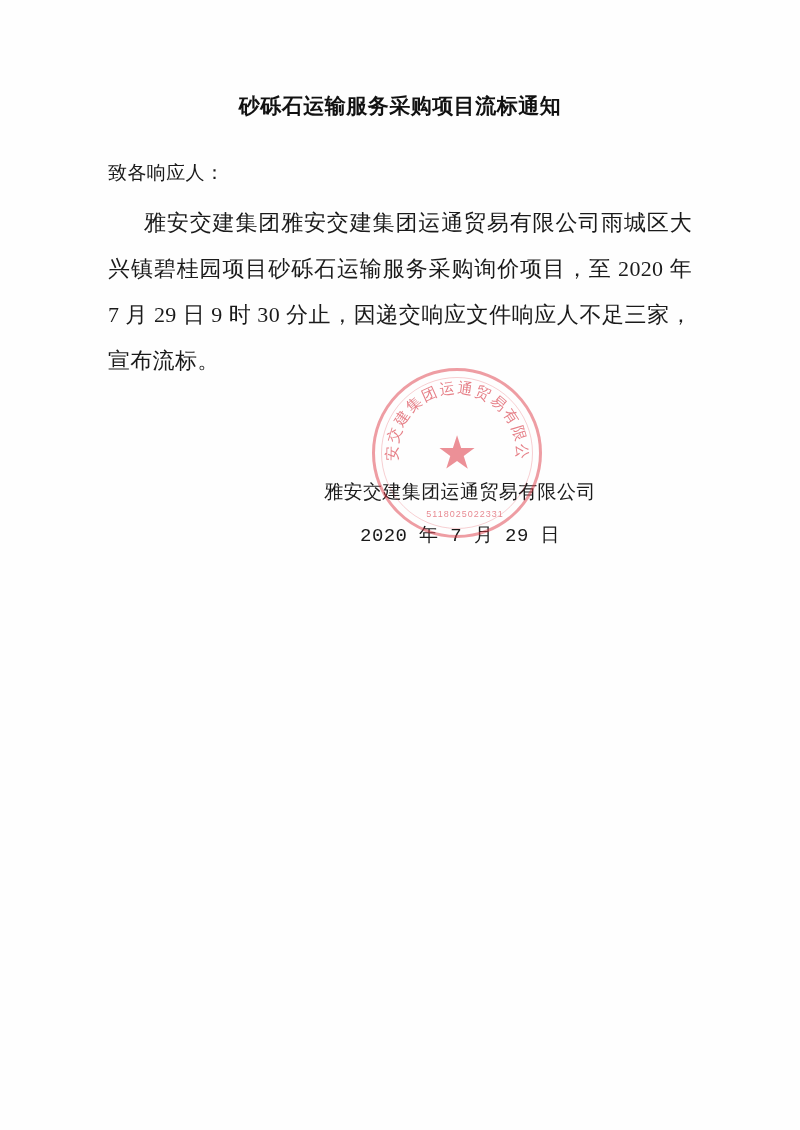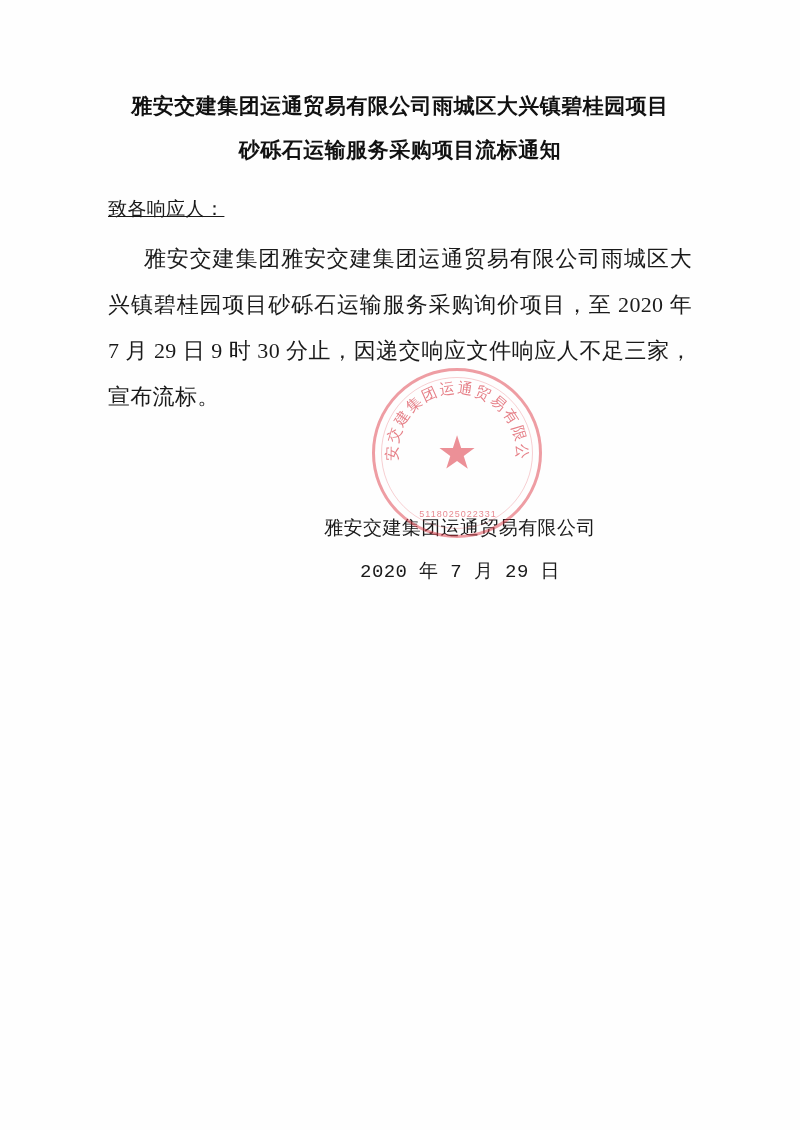--- a/index.html
+++ b/index.html
@@ -34,25 +34,24 @@
     font-weight: bold;
     font-size: 21px;
     line-height: 44px;
     letter-spacing: 0.5px;
     color: #111;
   }
   .title-line-1 { display: block; }
   .title-line-2 { display: block; }
 
   .salutation {
-    margin-top: 20px;
+    margin-top: 28px;
     font-size: 19px;
     line-height: 34px;
     letter-spacing: 0.4px;
-    text-decoration: underline;
   }
 
   .para {
     margin-top: 10px;
     font-size: 22px;
     line-height: 46px;
     letter-spacing: 0.3px;
     text-align: justify;
     text-indent: 36px;
   }
@@ -103,39 +102,38 @@
     height: 164px;
   }
   .seal-arc-text text {
     font-family: "Liberation Serif", serif;
     font-size: 15px;
     fill: rgba(214, 45, 58, 0.78);
     letter-spacing: 2px;
   }
   .seal-code {
     position: absolute;
-    left: 1px;
+    left: 8px;
     bottom: 16px;
     width: 100%;
     text-align: center;
     font-family: "Liberation Sans", sans-serif;
     font-size: 9px;
     letter-spacing: 1px;
     color: rgba(214, 45, 58, 0.72);
   }
 </style>
 </head>
 <body>
 
 <div class="page">
 
   <div class="doc-body">
 
     <div class="title-block">
-      <span class="title-line-1">雅安交建集团运通贸易有限公司雨城区大兴镇碧桂园项目</span>
       <span class="title-line-2">砂砾石运输服务采购项目流标通知</span>
     </div>
 
     <div class="salutation">致各响应人：</div>
 
     <div class="para">雅安交建集团雅安交建集团运通贸易有限公司雨城区大兴镇碧桂园项目砂砾石运输服务采购询价项目，至 2020 年 7 月 29 日 9 时 30 分止，因递交响应文件响应人不足三家，宣布流标。</div>
 
     <div class="signature-block">
       <span class="sig-company">雅安交建集团运通贸易有限公司</span>
       <span class="sig-date">2020 年 7 月 29 日</span>

